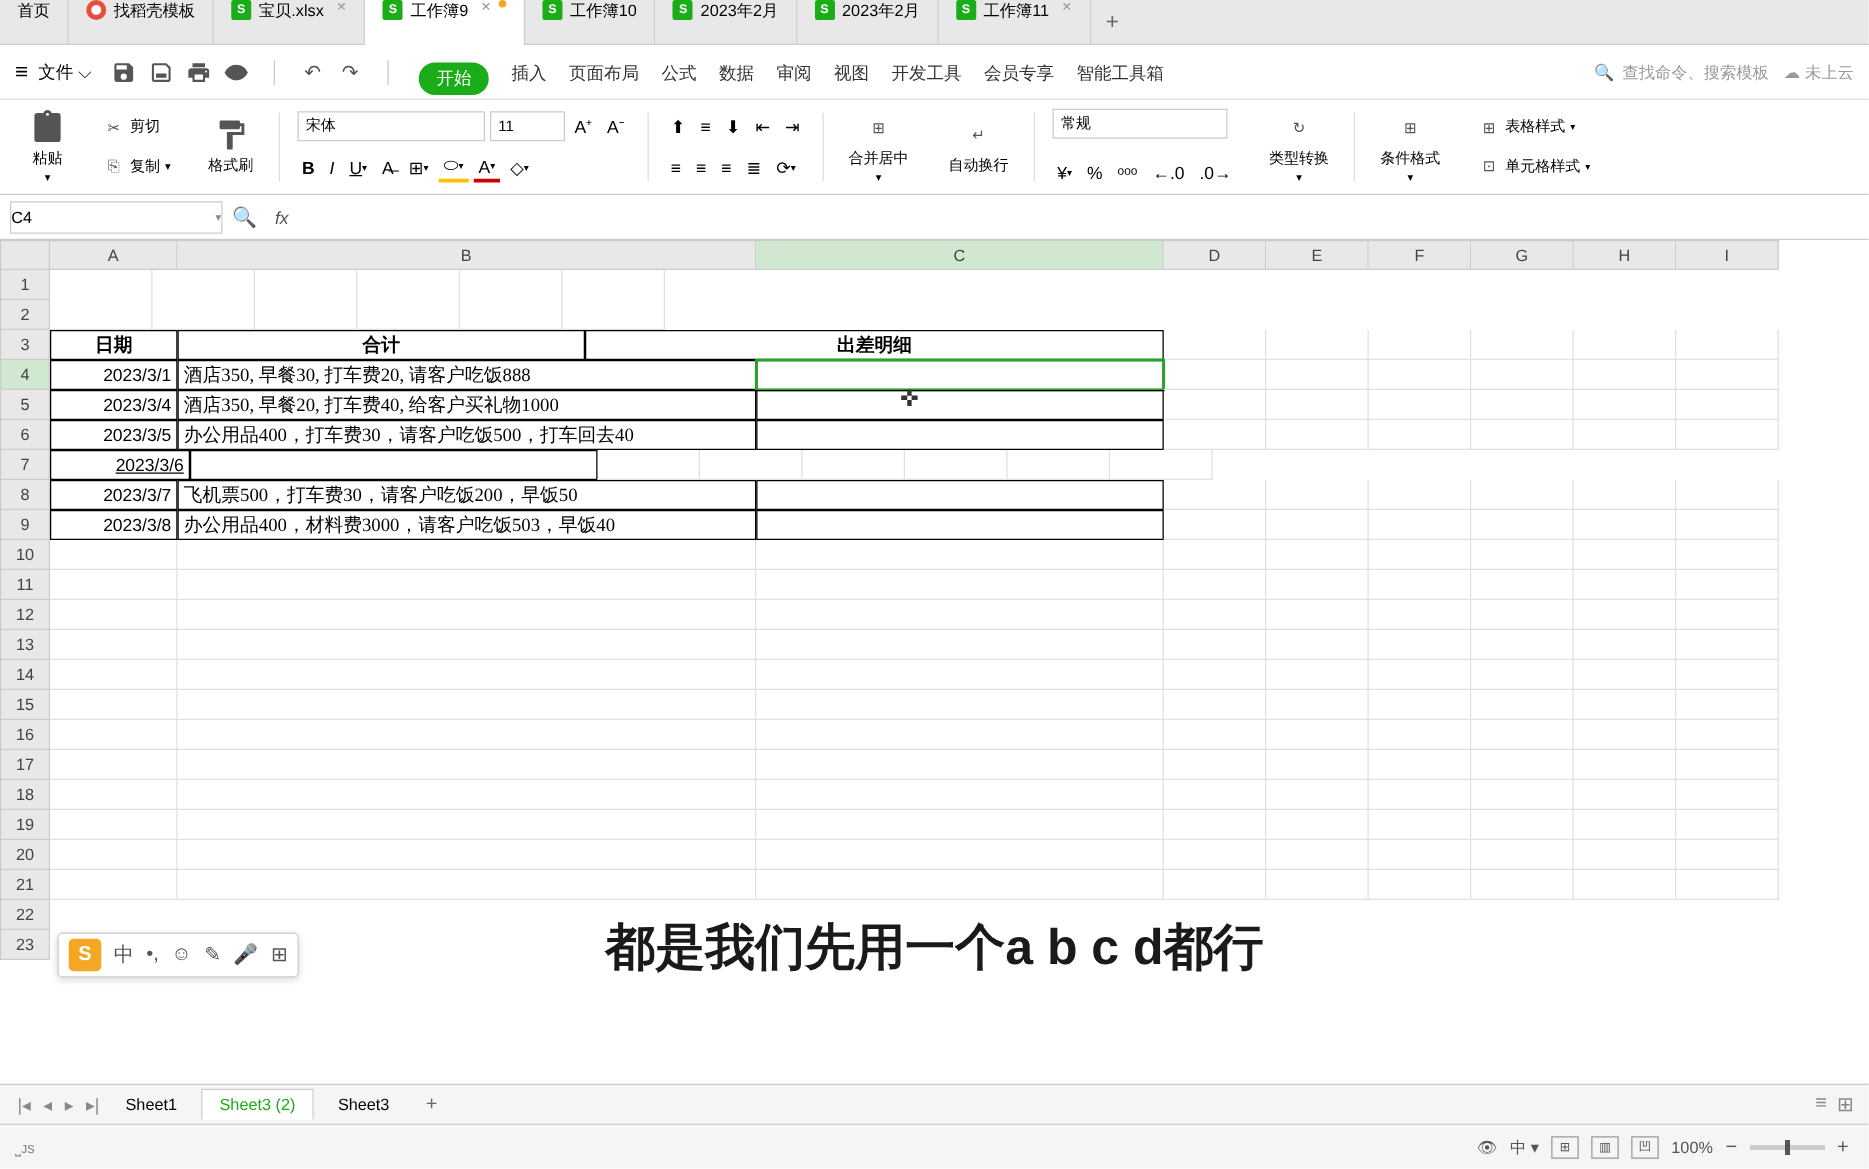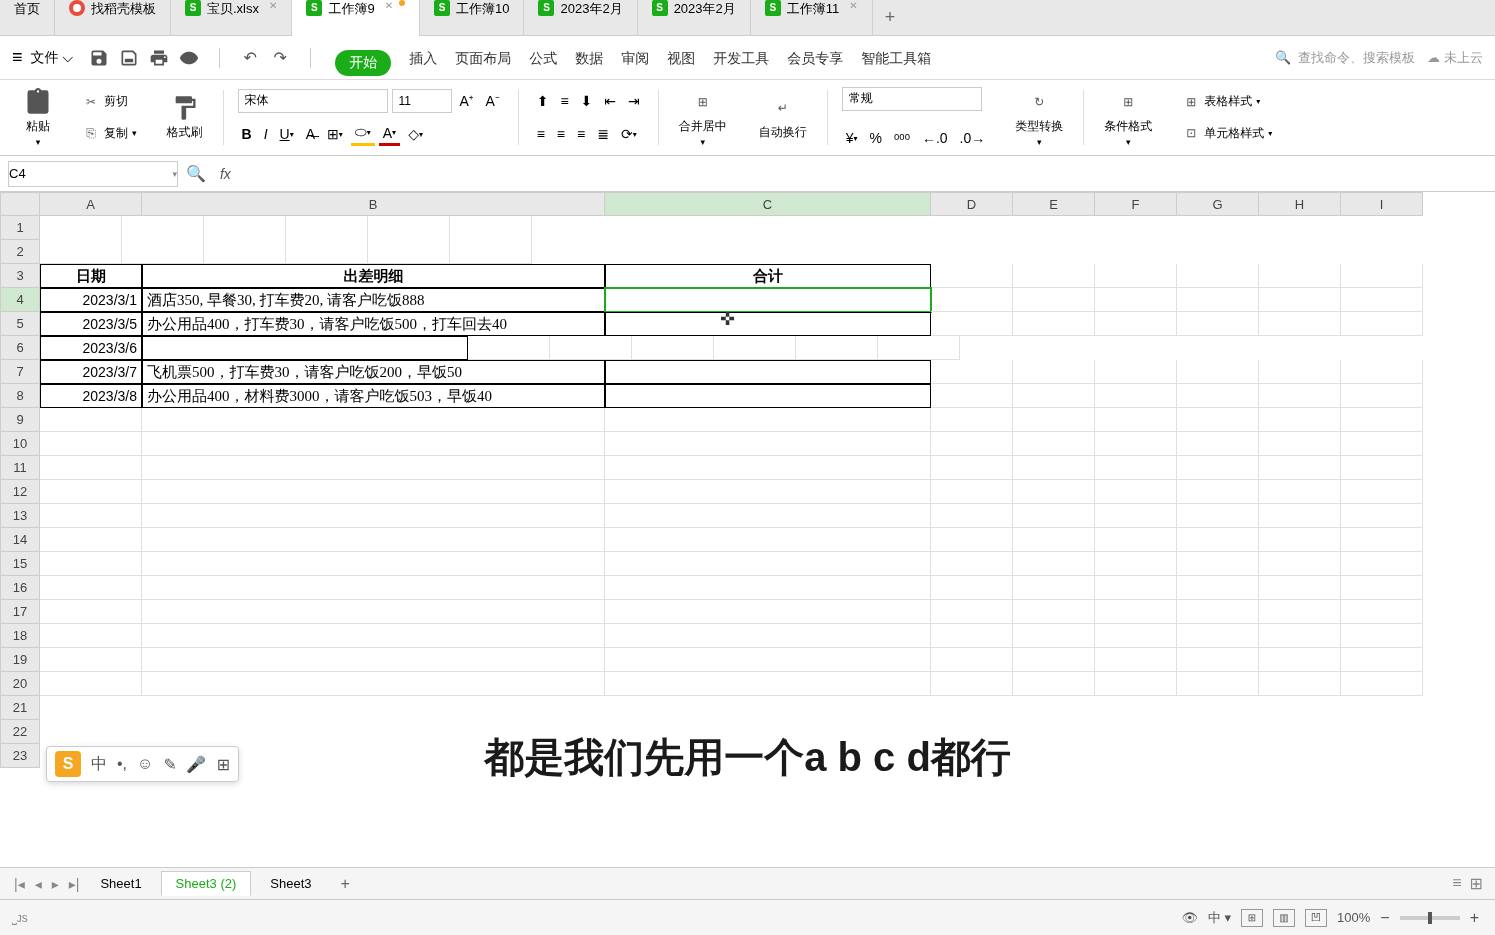--- a/index.html
+++ b/index.html
@@ -384,53 +384,64 @@
         <div class="cell-row">
           <div class="cell" style="width: 82px; height: 48px;"></div>
           <div class="cell" style="width: 82px; height: 48px;"></div>
           <div class="cell" style="width: 82px; height: 48px;"></div>
           <div class="cell" style="width: 82px; height: 48px;"></div>
           <div class="cell" style="width: 82px; height: 48px;"></div>
           <div class="cell" style="width: 82px; height: 48px;"></div>
         </div>
         <div class="cell-row">
           <div class="cell header-cell" style="width: 102px;">日期</div>
+          <div class="cell header-cell" style="width: 326px;">合计</div>
           <div class="cell header-cell" style="width: 463px;">出差明细</div>
-          <div class="cell header-cell" style="width: 326px;">合计</div>
           <div class="cell" style="width: 82px;"></div>
           <div class="cell" style="width: 82px;"></div>
           <div class="cell" style="width: 82px;"></div>
           <div class="cell" style="width: 82px;"></div>
           <div class="cell" style="width: 82px;"></div>
           <div class="cell" style="width: 82px;"></div>
         </div>
         <div class="cell-row">
           <div class="cell data-cell-a" style="width: 102px;">2023/3/1</div>
           <div class="cell data-cell-b" style="width: 463px;">酒店350, 早餐30, 打车费20, 请客户吃饭888</div>
           <div class="cell data-cell-c selected-cell" style="width: 326px;"></div>
           <div class="cell" style="width: 82px;"></div>
           <div class="cell" style="width: 82px;"></div>
           <div class="cell" style="width: 82px;"></div>
           <div class="cell" style="width: 82px;"></div>
           <div class="cell" style="width: 82px;"></div>
           <div class="cell" style="width: 82px;"></div>
         </div>
         <div class="cell-row">
+          <div class="cell data-cell-a" style="width: 102px;">2023/3/4</div>
+          <div class="cell data-cell-b" style="width: 463px;">酒店350, 早餐20, 打车费40, 给客户买礼物1000</div>
+          <div class="cell data-cell-c" style="width: 326px;"></div>
+          <div class="cell" style="width: 82px;"></div>
+          <div class="cell" style="width: 82px;"></div>
+          <div class="cell" style="width: 82px;"></div>
+          <div class="cell" style="width: 82px;"></div>
+          <div class="cell" style="width: 82px;"></div>
+          <div class="cell" style="width: 82px;"></div>
+        </div>
+        <div class="cell-row">
           <div class="cell data-cell-a" style="width: 102px;">2023/3/5</div>
           <div class="cell data-cell-b" style="width: 463px;">办公用品400，打车费30，请客户吃饭500，打车回去40</div>
           <div class="cell data-cell-c" style="width: 326px;"></div>
           <div class="cell" style="width: 82px;"></div>
           <div class="cell" style="width: 82px;"></div>
           <div class="cell" style="width: 82px;"></div>
           <div class="cell" style="width: 82px;"></div>
           <div class="cell" style="width: 82px;"></div>
           <div class="cell" style="width: 82px;"></div>
         </div>
         <div class="cell-row">
-          <div class="cell data-cell-a" style="width: 102px;">2023/3/6</div>
+          <div class="cell data-cell-a" style="width: 112px; text-decoration: underline;">2023/3/6</div>
           <div class="cell data-cell-c" style="width: 326px;"></div>
           <div class="cell" style="width: 82px;"></div>
           <div class="cell" style="width: 82px;"></div>
           <div class="cell" style="width: 82px;"></div>
           <div class="cell" style="width: 82px;"></div>
           <div class="cell" style="width: 82px;"></div>
           <div class="cell" style="width: 82px;"></div>
         </div>
         <div class="cell-row">
           <div class="cell data-cell-a" style="width: 102px;">2023/3/7</div>

